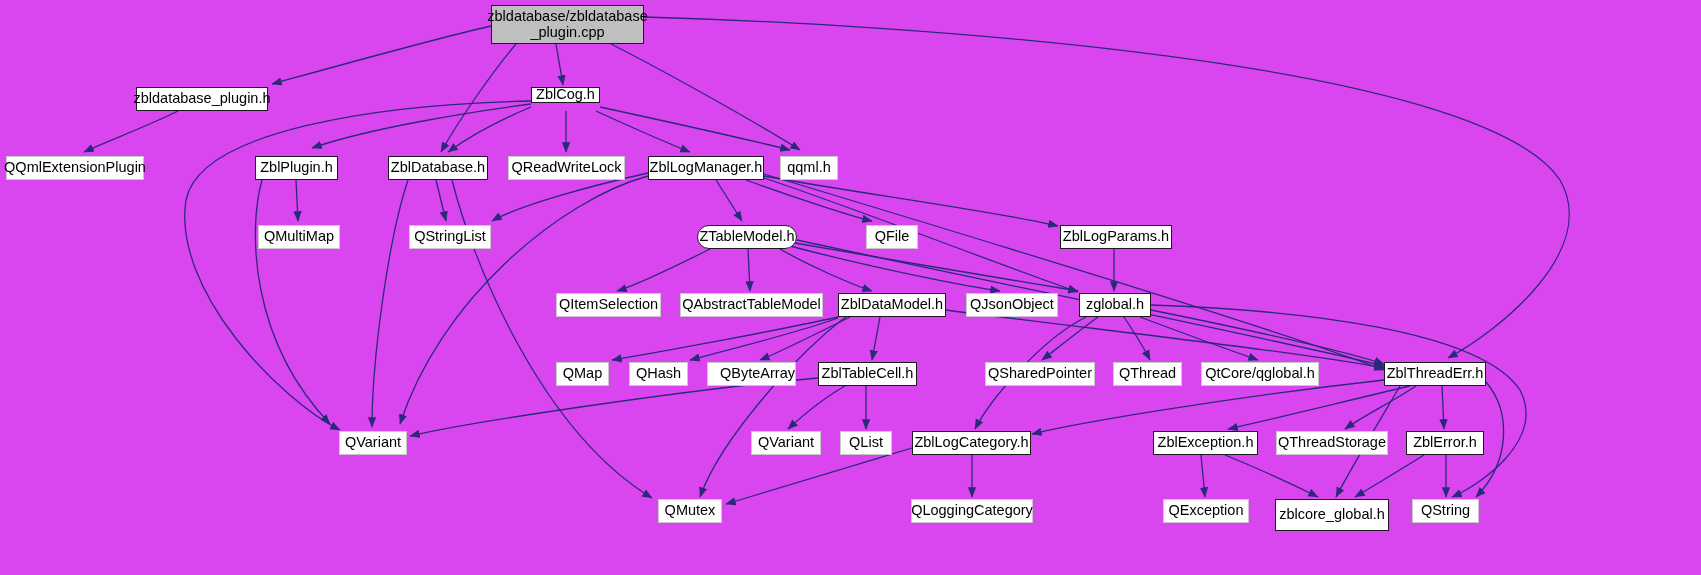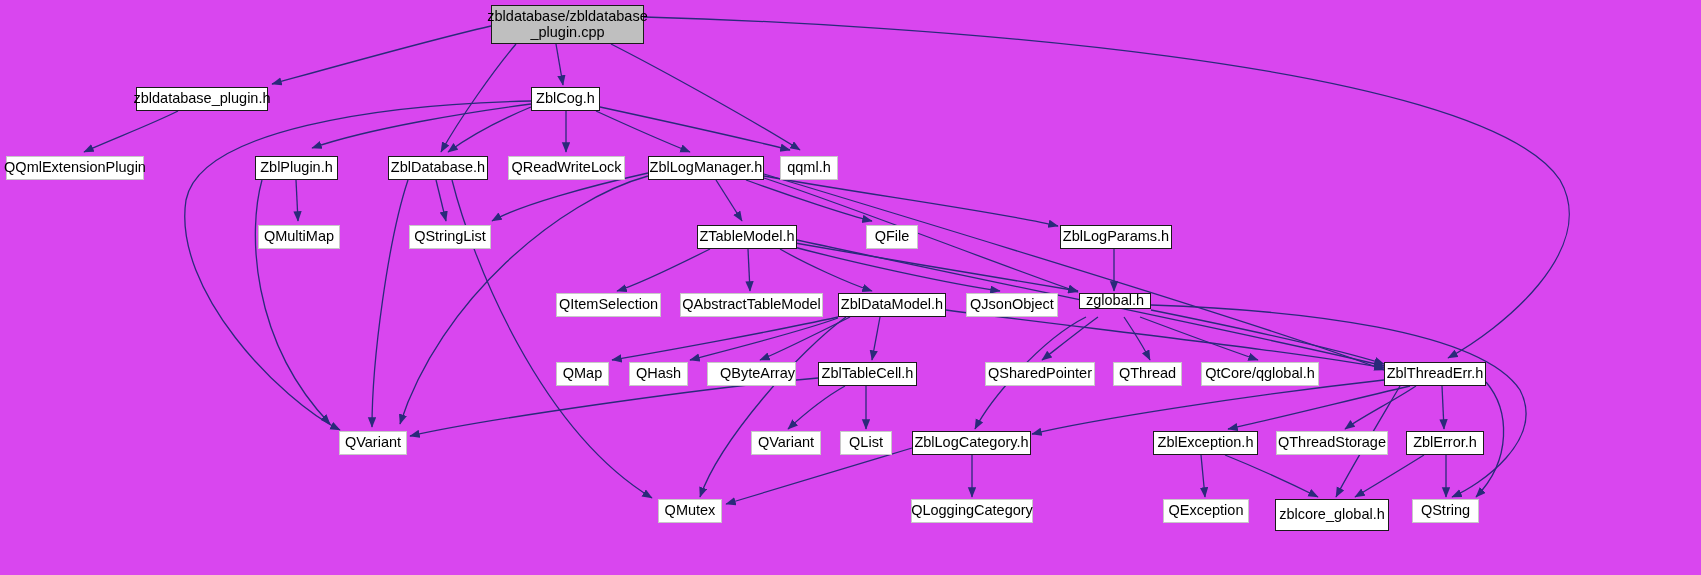--- a/index.html
+++ b/index.html
@@ -82,36 +82,36 @@
         <path d="M1424,455 C1400,470 1370,488 1355,497" marker-end="url(#ar)"></path>
         <path d="M1446,455 L1446,497" marker-end="url(#ar)"></path>
         <path d="M912,448 C840,470 760,494 726,504" marker-end="url(#ar)"></path>
       </g>
   </svg>
   <div id="node-layer">
       <div class="node root" style="left: 491px; top: 5px; width: 153px; height: 39px;">zbldatabase/zbldatabase
 _plugin.cpp</div>
       <div class="node hdr" style="left: 136px; top: 87px; width: 132px; height: 24px;">zbldatabase_plugin.h</div>
       <div class="node ext" style="left: 6px; top: 156px; width: 138px; height: 24px;">QQmlExtensionPlugin</div>
-      <div class="node hdr" style="left: 531px; top: 87px; width: 69px; height: 24px;">ZblCog.h</div>
+      <div class="node hdr" style="left: 531px; top: 87px; width: 69px; height: 16px;">ZblCog.h</div>
       <div class="node hdr" style="left: 255px; top: 156px; width: 83px; height: 24px;">ZblPlugin.h</div>
       <div class="node hdr" style="left: 388px; top: 156px; width: 100px; height: 24px;">ZblDatabase.h</div>
       <div class="node ext" style="left: 508px; top: 156px; width: 117px; height: 24px;">QReadWriteLock</div>
       <div class="node hdr" style="left: 648px; top: 156px; width: 116px; height: 24px;">ZblLogManager.h</div>
       <div class="node ext" style="left: 780px; top: 156px; width: 58px; height: 24px;">qqml.h</div>
       <div class="node ext" style="left: 258px; top: 225px; width: 82px; height: 24px;">QMultiMap</div>
       <div class="node ext" style="left: 409px; top: 225px; width: 82px; height: 24px;">QStringList</div>
-      <div class="node hdr" style="left: 697px; top: 225px; width: 100px; height: 24px;">ZTableModel.h</div>
+      <div class="node hdr" style="left: 697px; top: 225px; width: 100px; height: 24px; border-radius: 12px;">ZTableModel.h</div>
       <div class="node ext" style="left: 866px; top: 225px; width: 52px; height: 24px;">QFile</div>
       <div class="node hdr" style="left: 1060px; top: 225px; width: 112px; height: 24px;">ZblLogParams.h</div>
       <div class="node ext" style="left: 556px; top: 293px; width: 105px; height: 24px;">QItemSelection</div>
       <div class="node ext" style="left: 680px; top: 293px; width: 143px; height: 24px;">QAbstractTableModel</div>
       <div class="node hdr" style="left: 838px; top: 293px; width: 108px; height: 24px;">ZblDataModel.h</div>
       <div class="node ext" style="left: 966px; top: 293px; width: 92px; height: 24px;">QJsonObject</div>
-      <div class="node hdr" style="left: 1079px; top: 293px; width: 72px; height: 16px;">zglobal.h</div>
+      <div class="node hdr" style="left: 1079px; top: 293px; width: 72px; height: 24px;">zglobal.h</div>
       <div class="node ext" style="left: 556px; top: 362px; width: 53px; height: 24px;">QMap</div>
       <div class="node ext" style="left: 629px; top: 362px; width: 59px; height: 24px;">QHash</div>
       <div class="node ext" style="left: 707px; top: 362px; width: 89px; height: 24px; padding-left: 12px;">QByteArray</div>
       <div class="node hdr" style="left: 818px; top: 362px; width: 99px; height: 24px;">ZblTableCell.h</div>
       <div class="node ext" style="left: 985px; top: 362px; width: 110px; height: 24px;">QSharedPointer</div>
       <div class="node ext" style="left: 1113px; top: 362px; width: 69px; height: 24px;">QThread</div>
       <div class="node ext" style="left: 1201px; top: 362px; width: 118px; height: 24px;">QtCore/qglobal.h</div>
       <div class="node hdr" style="left: 1384px; top: 362px; width: 102px; height: 24px;">ZblThreadErr.h</div>
       <div class="node ext" style="left: 339px; top: 431px; width: 68px; height: 24px;">QVariant</div>
       <div class="node ext" style="left: 751px; top: 431px; width: 70px; height: 24px;">QVariant</div>

